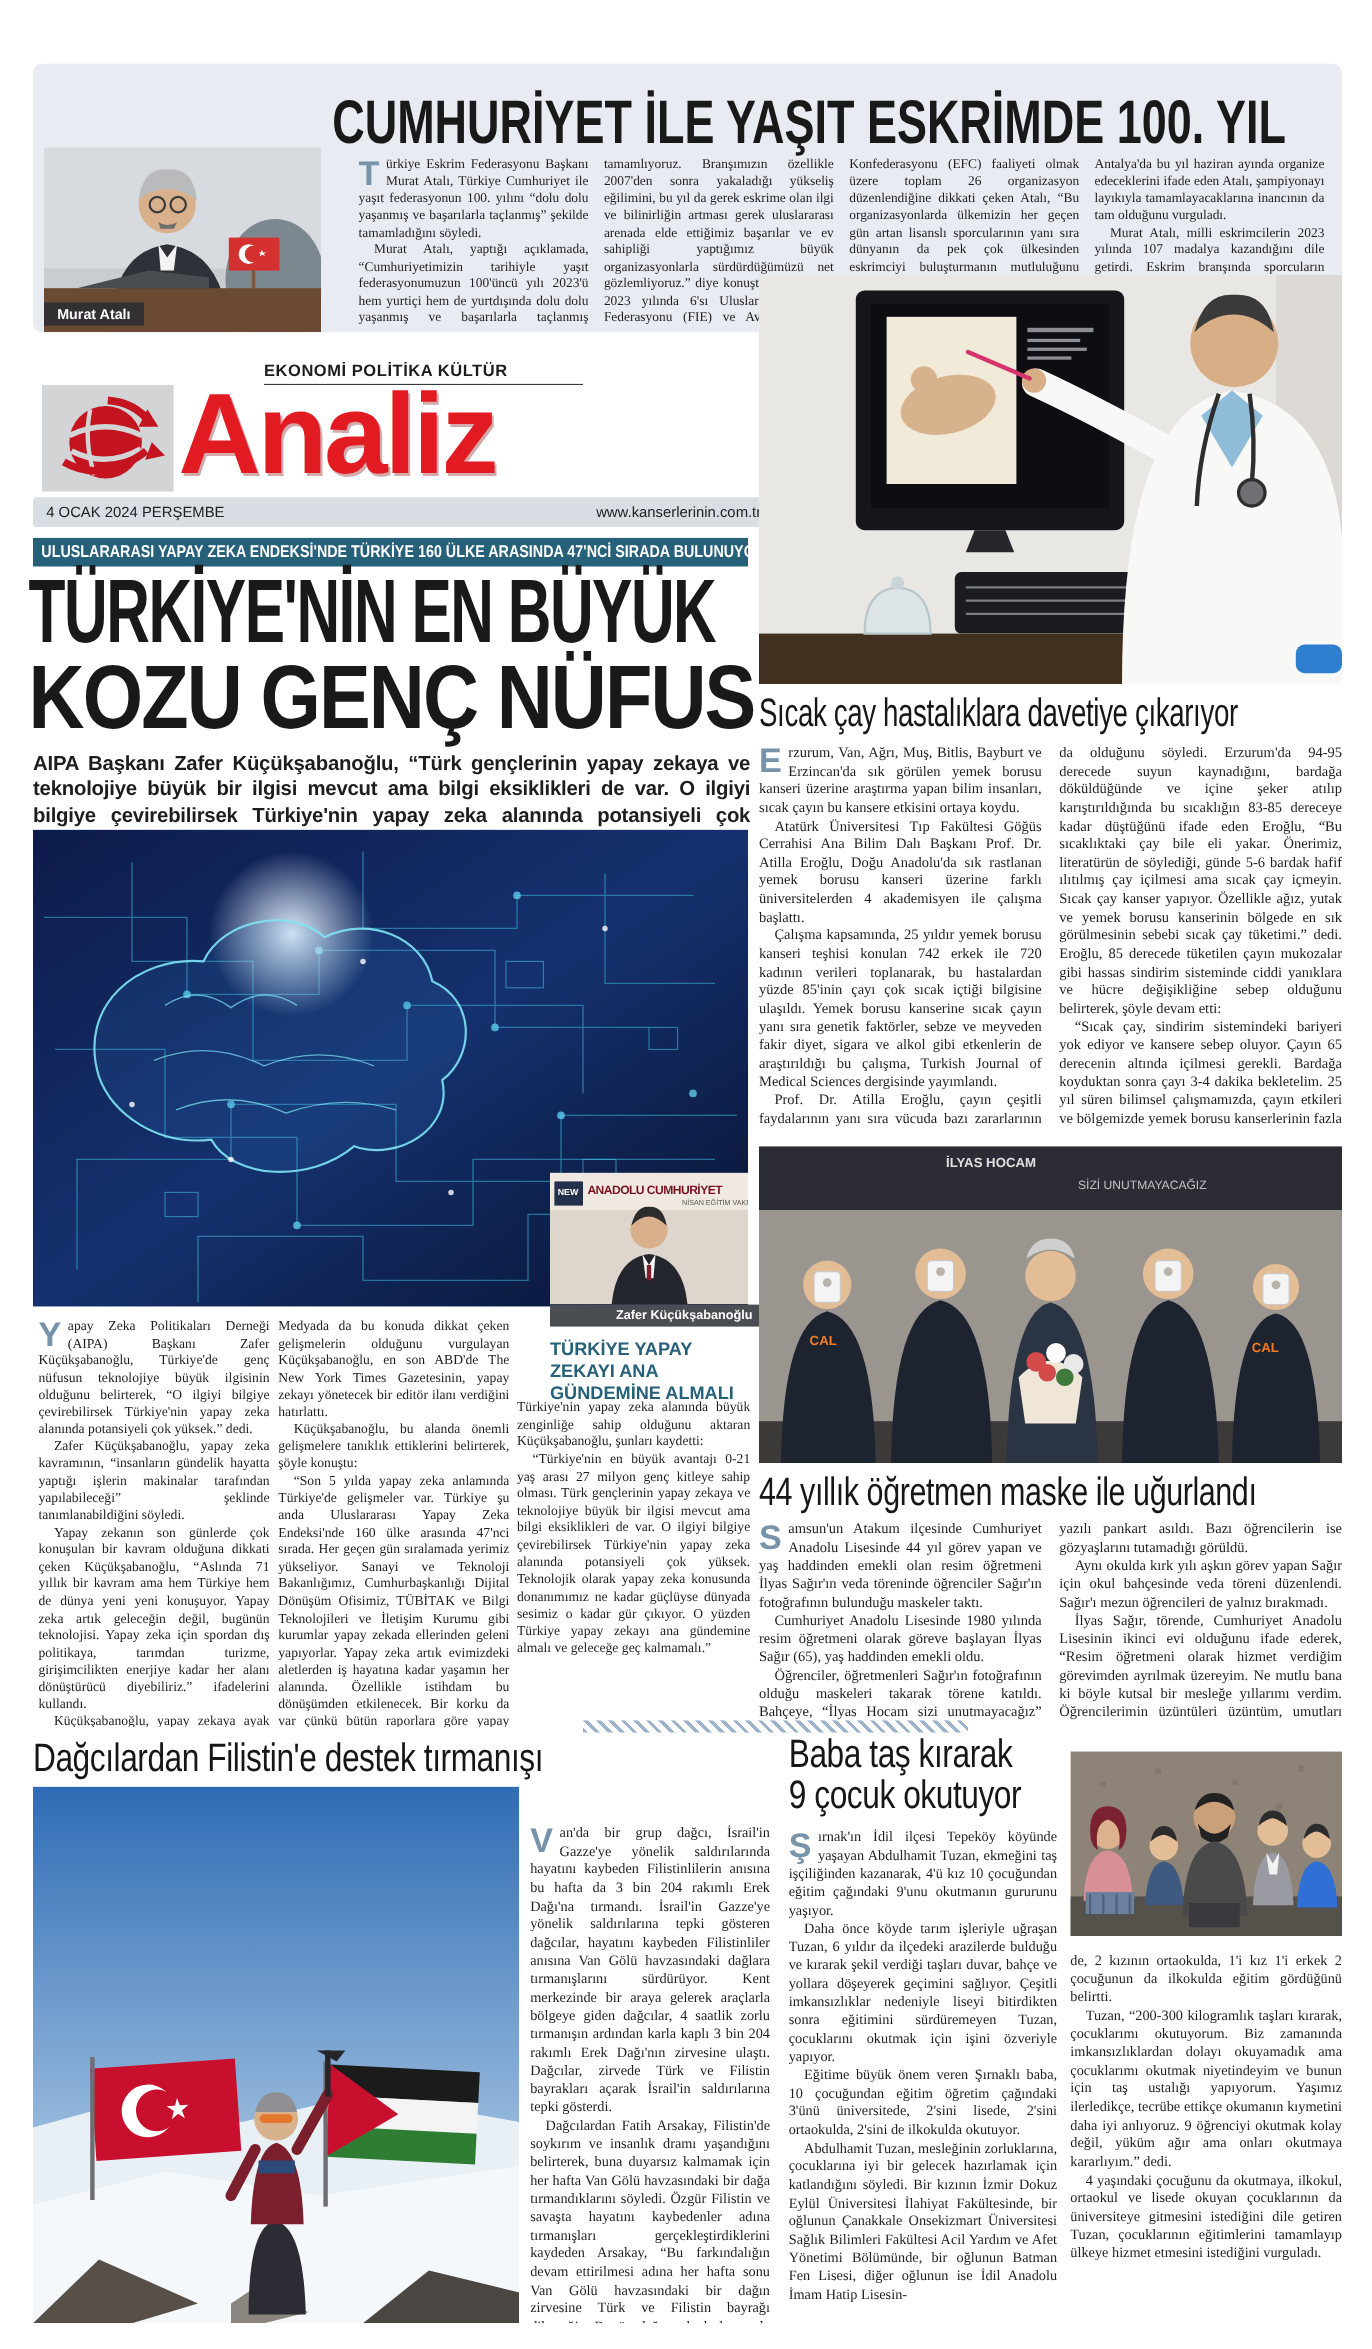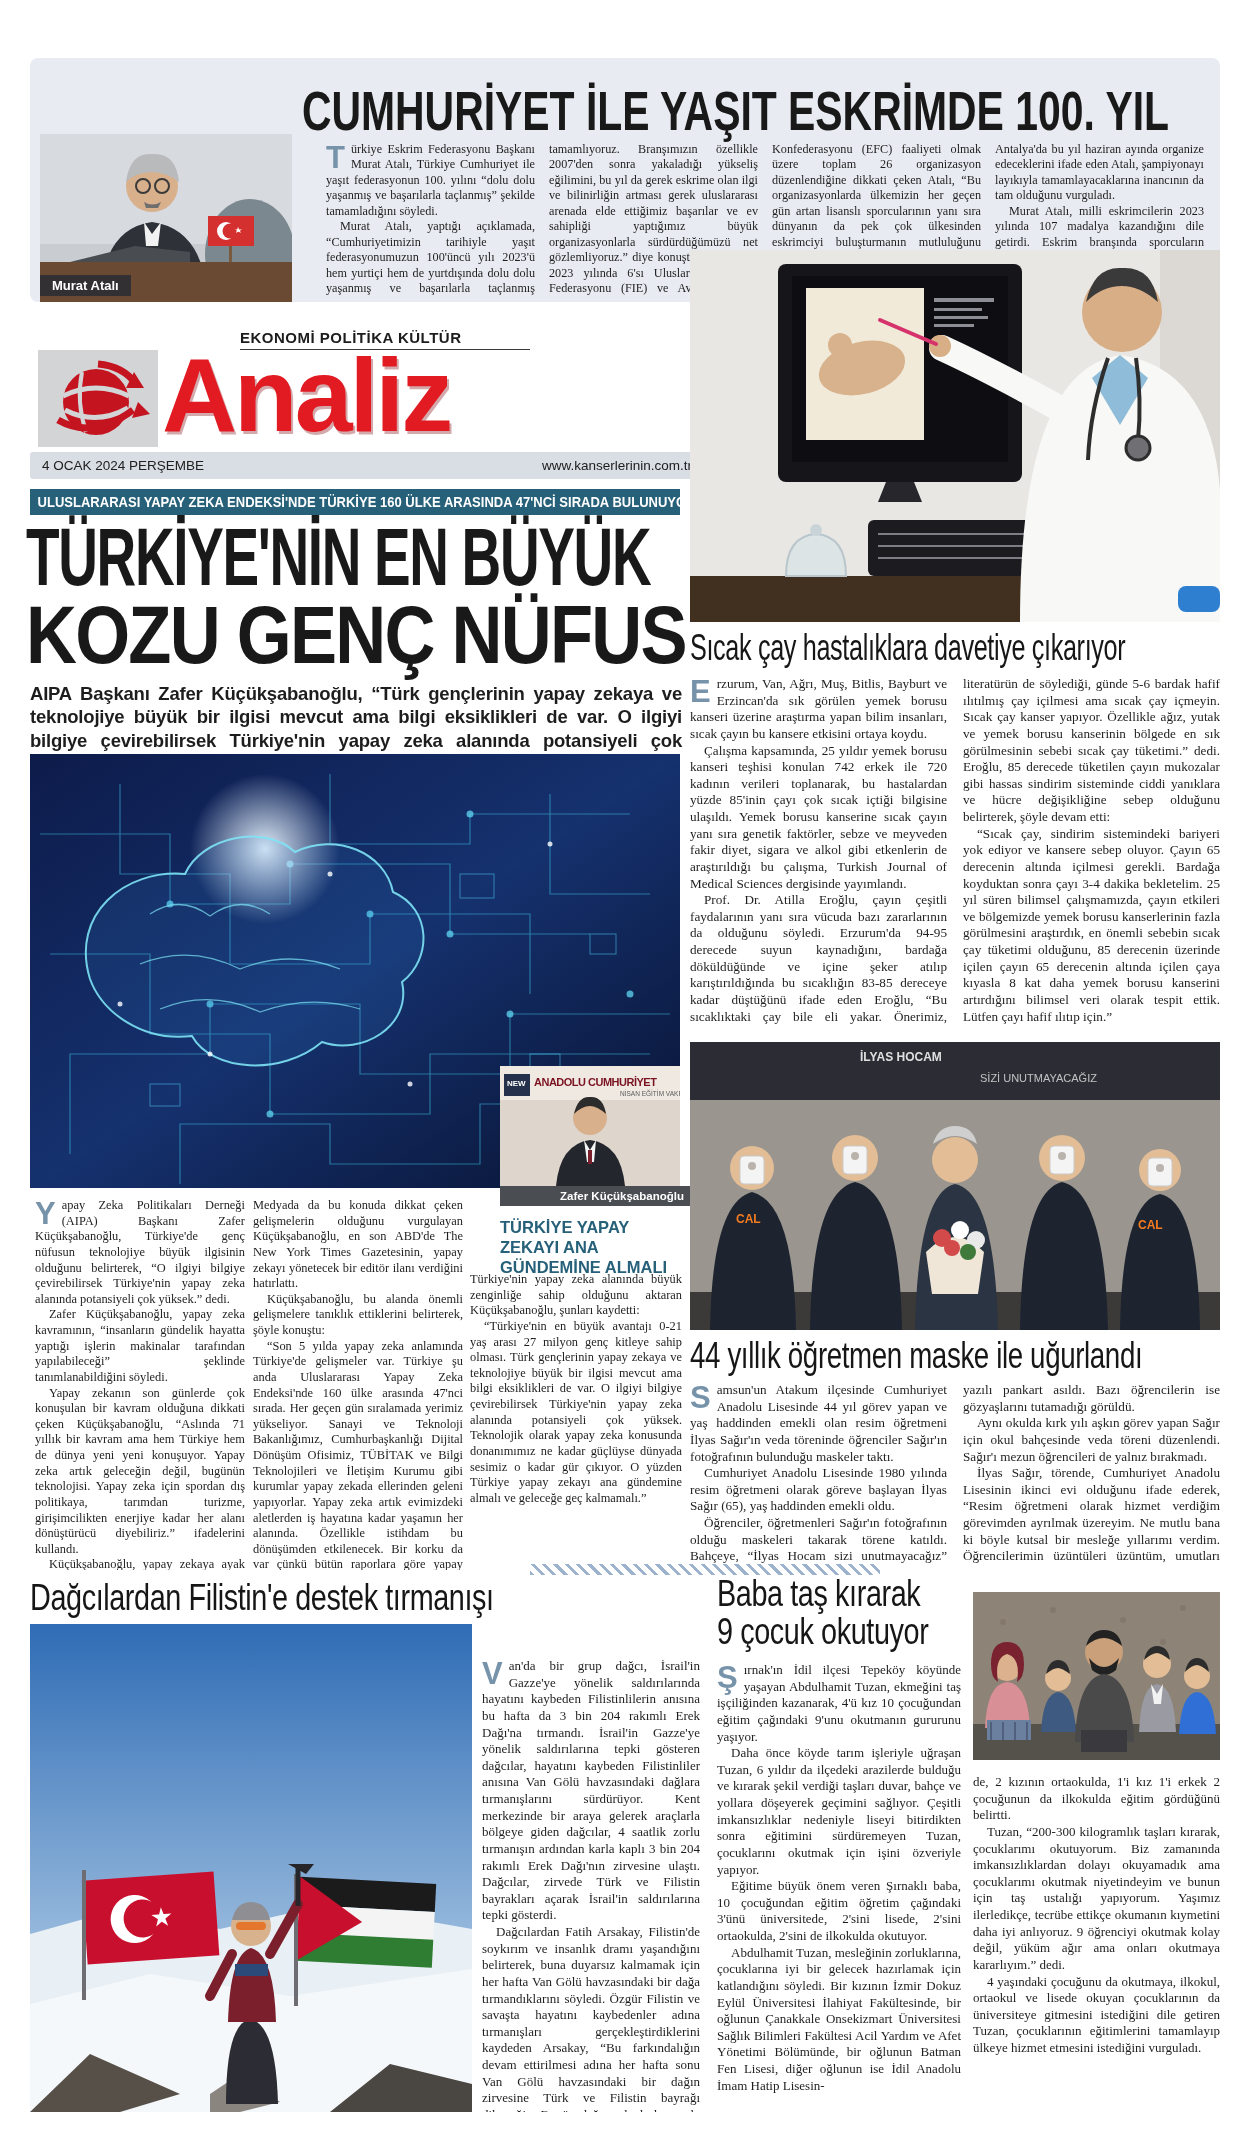--- a/index.html
+++ b/index.html
@@ -244,20 +244,21 @@
       <circle cx="448" cy="198" r="12" fill="#6f6f74" stroke="#2e2e2e" stroke-width="3"></circle>
       <path d="M372 160 Q300 120 252 98" stroke="#f8f8f6" stroke-width="26" fill="none" stroke-linecap="round"></path>
       <circle cx="250" cy="96" r="11" fill="#d7ae85"></circle>
       <path d="M246 94 L190 70" stroke="#d6336c" stroke-width="4" stroke-linecap="round"></path>
       <rect x="488" y="336" width="42" height="26" rx="8" fill="#2f7fd0"></rect>
     </svg>
   </div>
   <div class="abs hl-light" style="left:690px;top:630px;font-size:36px;transform:scaleX(.70);">Sıcak çay hastalıklara davetiye çıkarıyor</div>
   <div class="abs w-cols" style="left:690px;top:676px;width:530px;height:358px;">
       <p class="para"><span class="dropcap">E</span>rzurum, Van, Ağrı, Muş, Bitlis, Bayburt ve Erzincan'da sık görülen yemek borusu kanseri üzerine araştırma yapan bilim insanları, sıcak çayın bu kansere etkisini ortaya koydu.</p>
+      <p class="para">Atatürk Üniversitesi Tıp Fakültesi Göğüs Cerrahisi Ana Bilim Dalı Başkanı Prof. Dr. Atilla Eroğlu, Doğu Anadolu'da sık rastlanan yemek borusu kanseri üzerine farklı üniversitelerden 4 akademisyen ile çalışma başlattı.</p>
       <p class="para">Çalışma kapsamında, 25 yıldır yemek borusu kanseri teşhisi konulan 742 erkek ile 720 kadının verileri toplanarak, bu hastalardan yüzde 85'inin çayı çok sıcak içtiği bilgisine ulaşıldı. Yemek borusu kanserine sıcak çayın yanı sıra genetik faktörler, sebze ve meyveden fakir diyet, sigara ve alkol gibi etkenlerin de araştırıldığı bu çalışma, Turkish Journal of Medical Sciences dergisinde yayımlandı.</p>
       <p class="para">Prof. Dr. Atilla Eroğlu, çayın çeşitli faydalarının yanı sıra vücuda bazı zararlarının da olduğunu söyledi. Erzurum'da 94-95 derecede suyun kaynadığını, bardağa döküldüğünde ve içine şeker atılıp karıştırıldığında bu sıcaklığın 83-85 dereceye kadar düştüğünü ifade eden Eroğlu, “Bu sıcaklıktaki çay bile eli yakar. Önerimiz, literatürün de söylediği, günde 5-6 bardak hafif ılıtılmış çay içilmesi ama sıcak çay içmeyin. Sıcak çay kanser yapıyor. Özellikle ağız, yutak ve yemek borusu kanserinin bölgede en sık görülmesinin sebebi sıcak çay tüketimi.” dedi. Eroğlu, 85 derecede tüketilen çayın mukozalar gibi hassas sindirim sisteminde ciddi yanıklara ve hücre değişikliğine sebep olduğunu belirterek, şöyle devam etti:</p>
       <p class="para">“Sıcak çay, sindirim sistemindeki bariyeri yok ediyor ve kansere sebep oluyor. Çayın 65 derecenin altında içilmesi gerekli. Bardağa koyduktan sonra çayı 3-4 dakika bekletelim. 25 yıl süren bilimsel çalışmamızda, çayın etkileri ve bölgemizde yemek borusu kanserlerinin fazla görülmesini araştırdık, en önemli sebebin sıcak çay tüketimi olduğunu, 85 derecenin üzerinde içilen çayın 65 derecenin altında içilen çaya kıyasla 8 kat daha yemek borusu kanserini artırdığını bilimsel veri olarak tespit ettik. Lütfen çayı hafif ılıtıp için.”</p>
     </div>
 
   <div class="abs photo" style="left:690px;top:1042px;width:610px;height:288px;">
     <svg width="530" height="288" viewBox="0 0 530 288">
       <rect width="530" height="288" fill="#9a958e"></rect>
       <rect width="530" height="58" fill="#2c2c34"></rect>
       <rect y="250" width="530" height="38" fill="#3c3a38"></rect>

